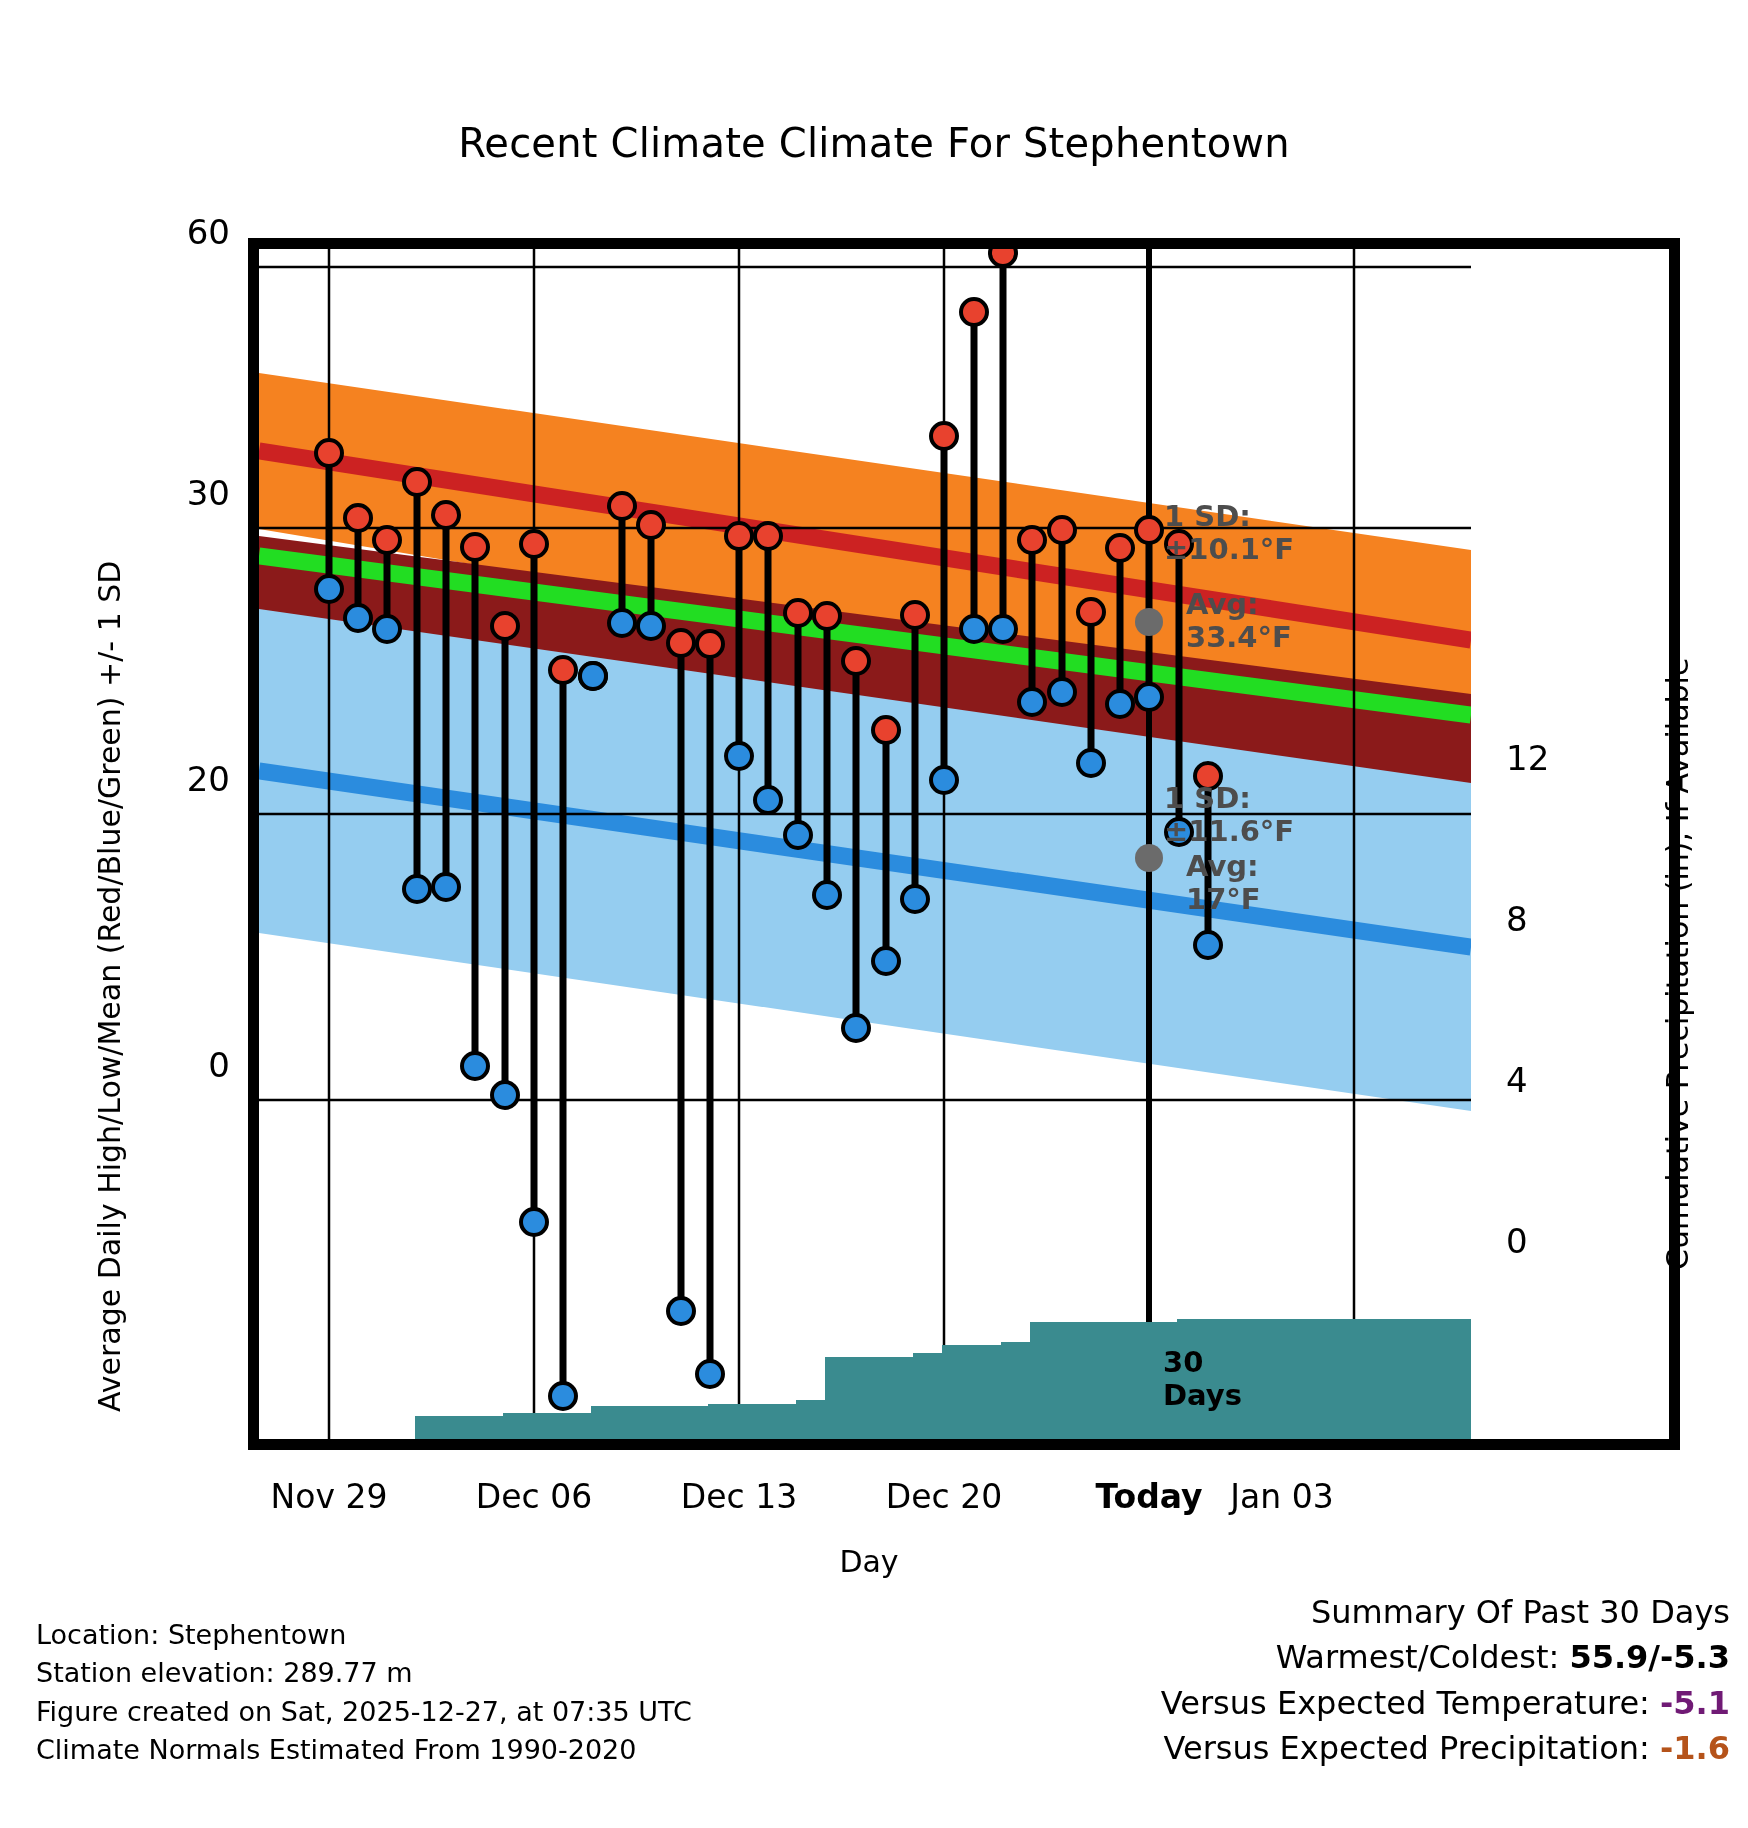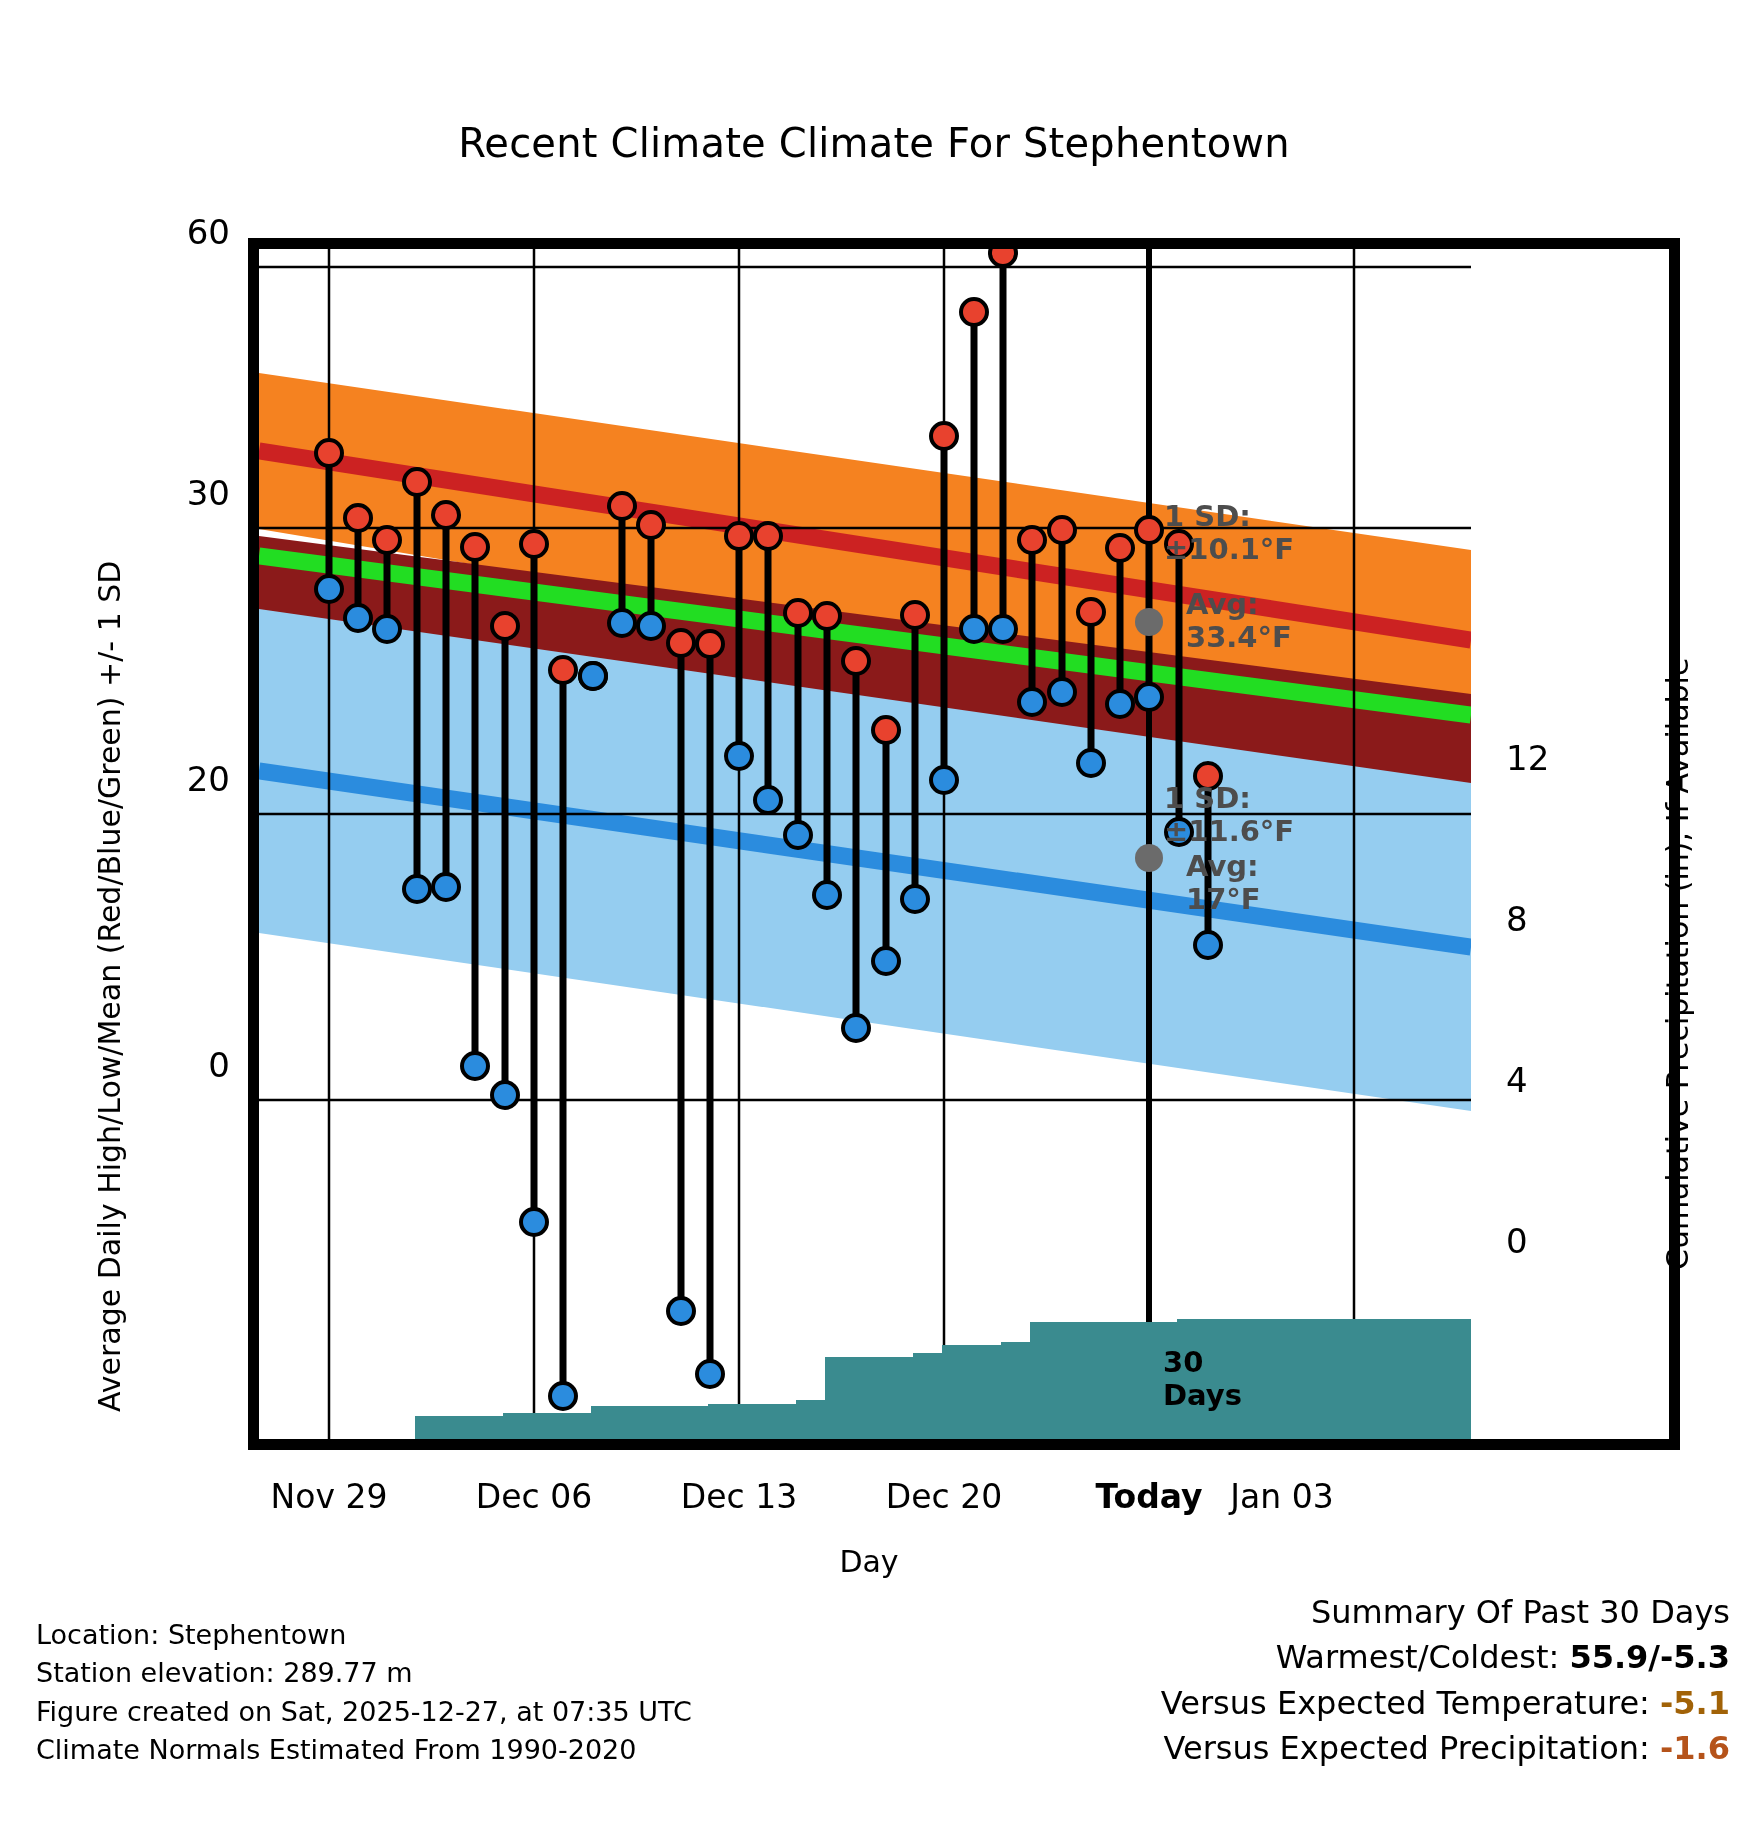--- a/index.html
+++ b/index.html
@@ -14,21 +14,21 @@
   .tick-y{position:absolute;font-size:34px;text-align:right;width:130px;}
   .tick-yr{position:absolute;font-size:34px;text-align:left;width:120px;}
   .tick-x{position:absolute;font-size:33px;text-align:center;width:260px;}
   .tick-x.bold{font-weight:bold;}
   .annot{position:absolute;font-size:29px;font-weight:bold;color:#4d4d4d;line-height:1.15;}
   .annot30{position:absolute;font-size:29px;font-weight:bold;color:#000;line-height:1.15;margin-top:10px;}
   .footer-left{position:absolute;left:36px;top:1616px;font-size:27px;line-height:1.42;}
   .footer-right{position:absolute;right:18px;top:1590px;text-align:right;font-size:32px;line-height:1.42;}
   .fr-row{white-space:nowrap;}
   .val{font-weight:bold;margin-top:6px;}
-  .val.temp{color:#a16207;}
+  .val.temp{color:#701a75;}
   .val.precip{color:#b5531a;}
   .val.dark{color:#000;}
 </style>
 </head>
 <body>
 
 <div class="title">Recent Climate Climate For Stephentown</div>
 
 <div class="ylabel-left" style="left:92px;top:1412px;">Average Daily High/Low/Mean (Red/Blue/Green) +/- 1 SD</div>
 <div class="ylabel-right" style="left:1660px;top:1270px;">Cumulative Precipitation (in), If Available</div>

